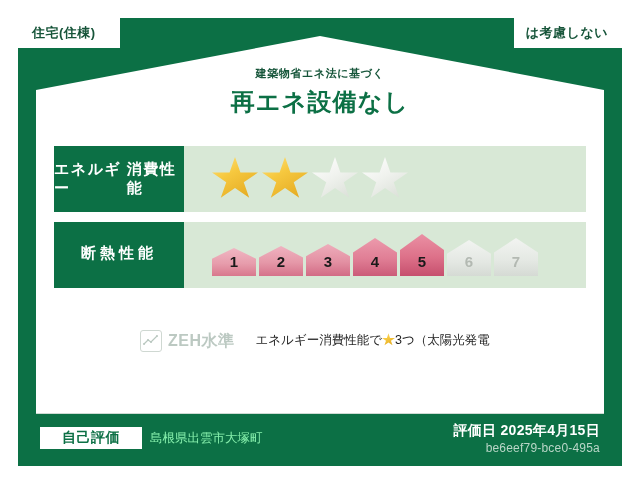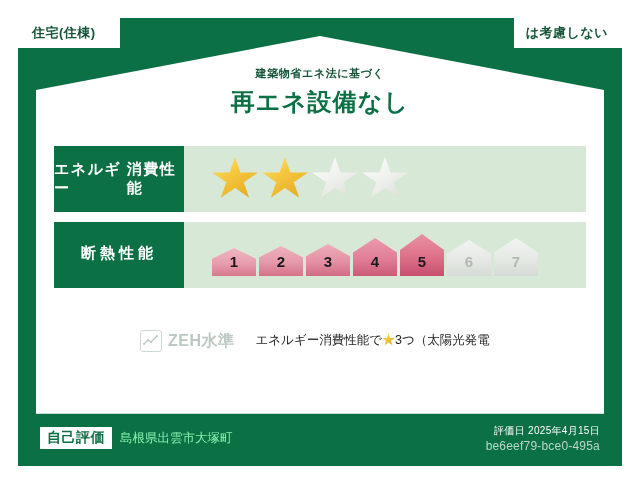--- a/index.html
+++ b/index.html
@@ -135,25 +135,25 @@
     position: absolute; left: 18px; right: 18px; bottom: 18px; height: 48px;
     background: #0c7045; display: flex; align-items: center;
     padding: 0 22px; z-index: 6;
   }
   .footer-sep {
     position: absolute; left: 36px; right: 36px; bottom: 66px; height: 1px;
     background: #cfdbd4; z-index: 6;
   }
   .self-badge {
     background: #ffffff; color: #0c7045; font-weight: bold;
-    font-size: 14px; padding: 2px 7px; letter-spacing: .5px; margin-right: 8px;
+    font-size: 14px; padding: 2px 22px; letter-spacing: .5px; margin-right: 8px;
   }
   .address { color: #86efac; font-size: 12.5px; }
   .footer-right { margin-left: auto; text-align: right; color: #ffffff; }
-  .eval-date { font-size: 10px; font-weight: normal; letter-spacing: .3px; }
+  .eval-date { font-size: 14px; font-weight: bold; letter-spacing: .3px; }
   .eval-id { font-size: 12px; color: #b9d6c7; margin-top: 1px; letter-spacing: .2px; }
 </style>
 </head>
 <body>
 
 <div class="label-root">
 
   <div class="frame-green"></div>
   <div class="frame-inner"></div>
 

